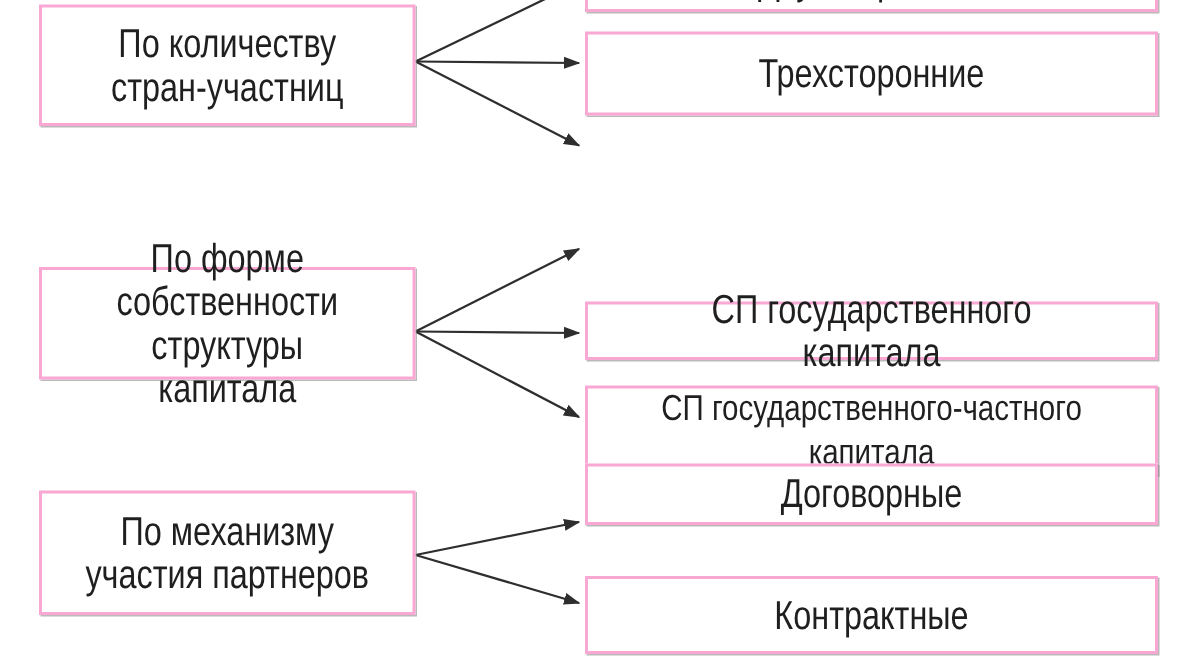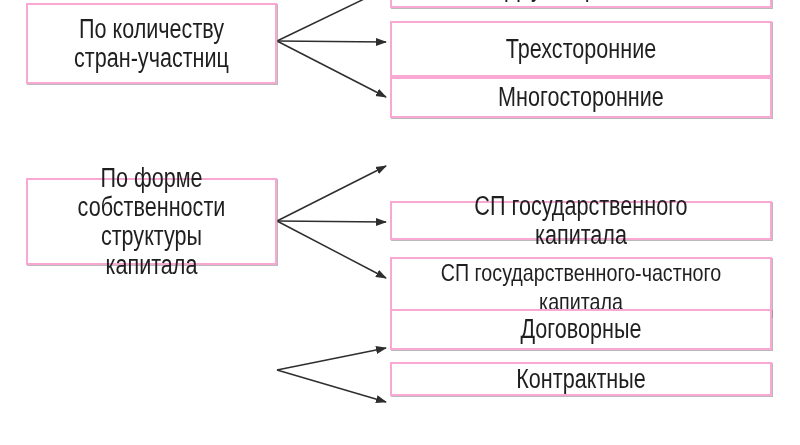--- a/index.html
+++ b/index.html
@@ -45,30 +45,30 @@
     line-height: 29px;
     transform: scaleX(0.8);
     transform-origin: 50% 50%;
   }
   .label--small {
     font-size: 24px;
     transform: scaleX(0.82);
   }
   
   #src-1 { top: 3px;   height: 81px; }
-  #src-2 { top: 178px; height: 87px; }
+  #src-2 { top: 178px; height: 75px; }
   #src-3 { top: 327px; height: 83px; }
   #t-1-0 { top: -34px; height: 42px; }  
   #t-1-1 { top: 21px;  height: 56px; }
   #t-1-2 { top: 77px;  height: 41px; }
   #t-2-0 { top: 145px; height: 43px; }
   #t-2-1 { top: 201px; height: 39px; }
   #t-2-2 { top: 257px; height: 60px; }
   #t-3-0 { top: 309px; height: 41px; }
-  #t-3-1 { top: 362px; height: 34px; }
+  #t-3-1 { top: 384px; height: 52px; }
 </style>
 </head>
 <body>
 
 <div class="canvas">
 
   <svg class="arrows" viewBox="0 0 800 445" xmlns="http://www.w3.org/2000/svg">
     <defs>
       <marker id="ah" markerUnits="userSpaceOnUse" markerWidth="11" markerHeight="9" refX="10" refY="4.5" orient="auto">
         <polygon points="0,0.5 11,4.5 0,8.5" fill="#2e2e2e"></polygon>
@@ -90,35 +90,36 @@
   <div class="box box--source" id="src-1">
     <span class="label">По количеству
 стран-участниц</span>
   </div>
   <div class="box box--target" id="t-1-0">
     <span class="label">Двухсторонние</span>
   </div>
   <div class="box box--target" id="t-1-1">
     <span class="label">Трехсторонние</span>
   </div>
-  <div class="box box--target" id="t-1-2">
-    <span class="label">Многосторонние</span>
-  </div>
 
   <div class="box box--source" id="src-2">
     <span class="label">По форме собственности
 структуры капитала</span>
   </div>
   <div class="box box--target" id="t-2-1">
     <span class="label">СП государственного капитала</span>
   </div>
   <div class="box box--target" id="t-2-2">
     <span class="label label--small">СП государственного-частного капитала</span>
   </div>
 
+  <div class="box box--source" id="src-3">
+    <span class="label">По механизму
+участия партнеров</span>
+  </div>
   <div class="box box--target" id="t-3-0">
     <span class="label">Договорные</span>
   </div>
   <div class="box box--target" id="t-3-1">
     <span class="label">Контрактные</span>
   </div>
 
 </div>
 
 </body></html>

